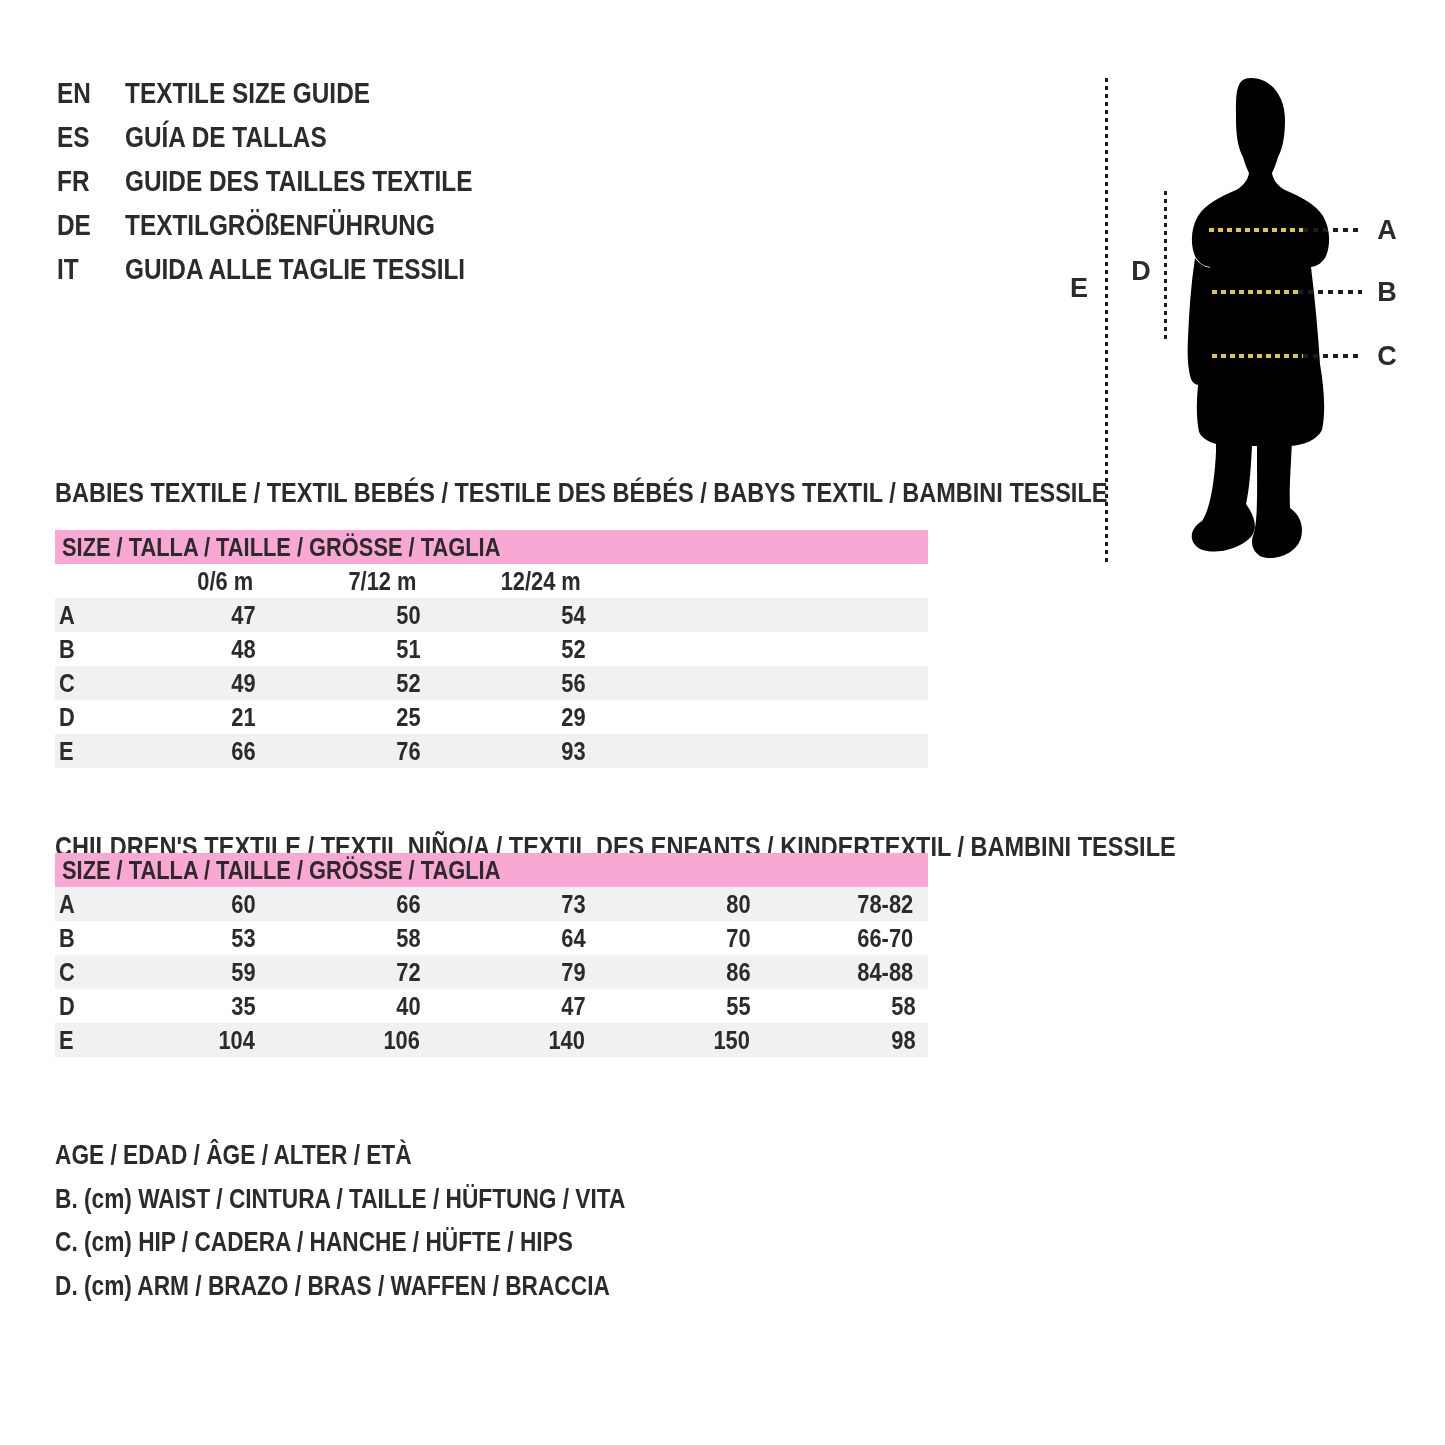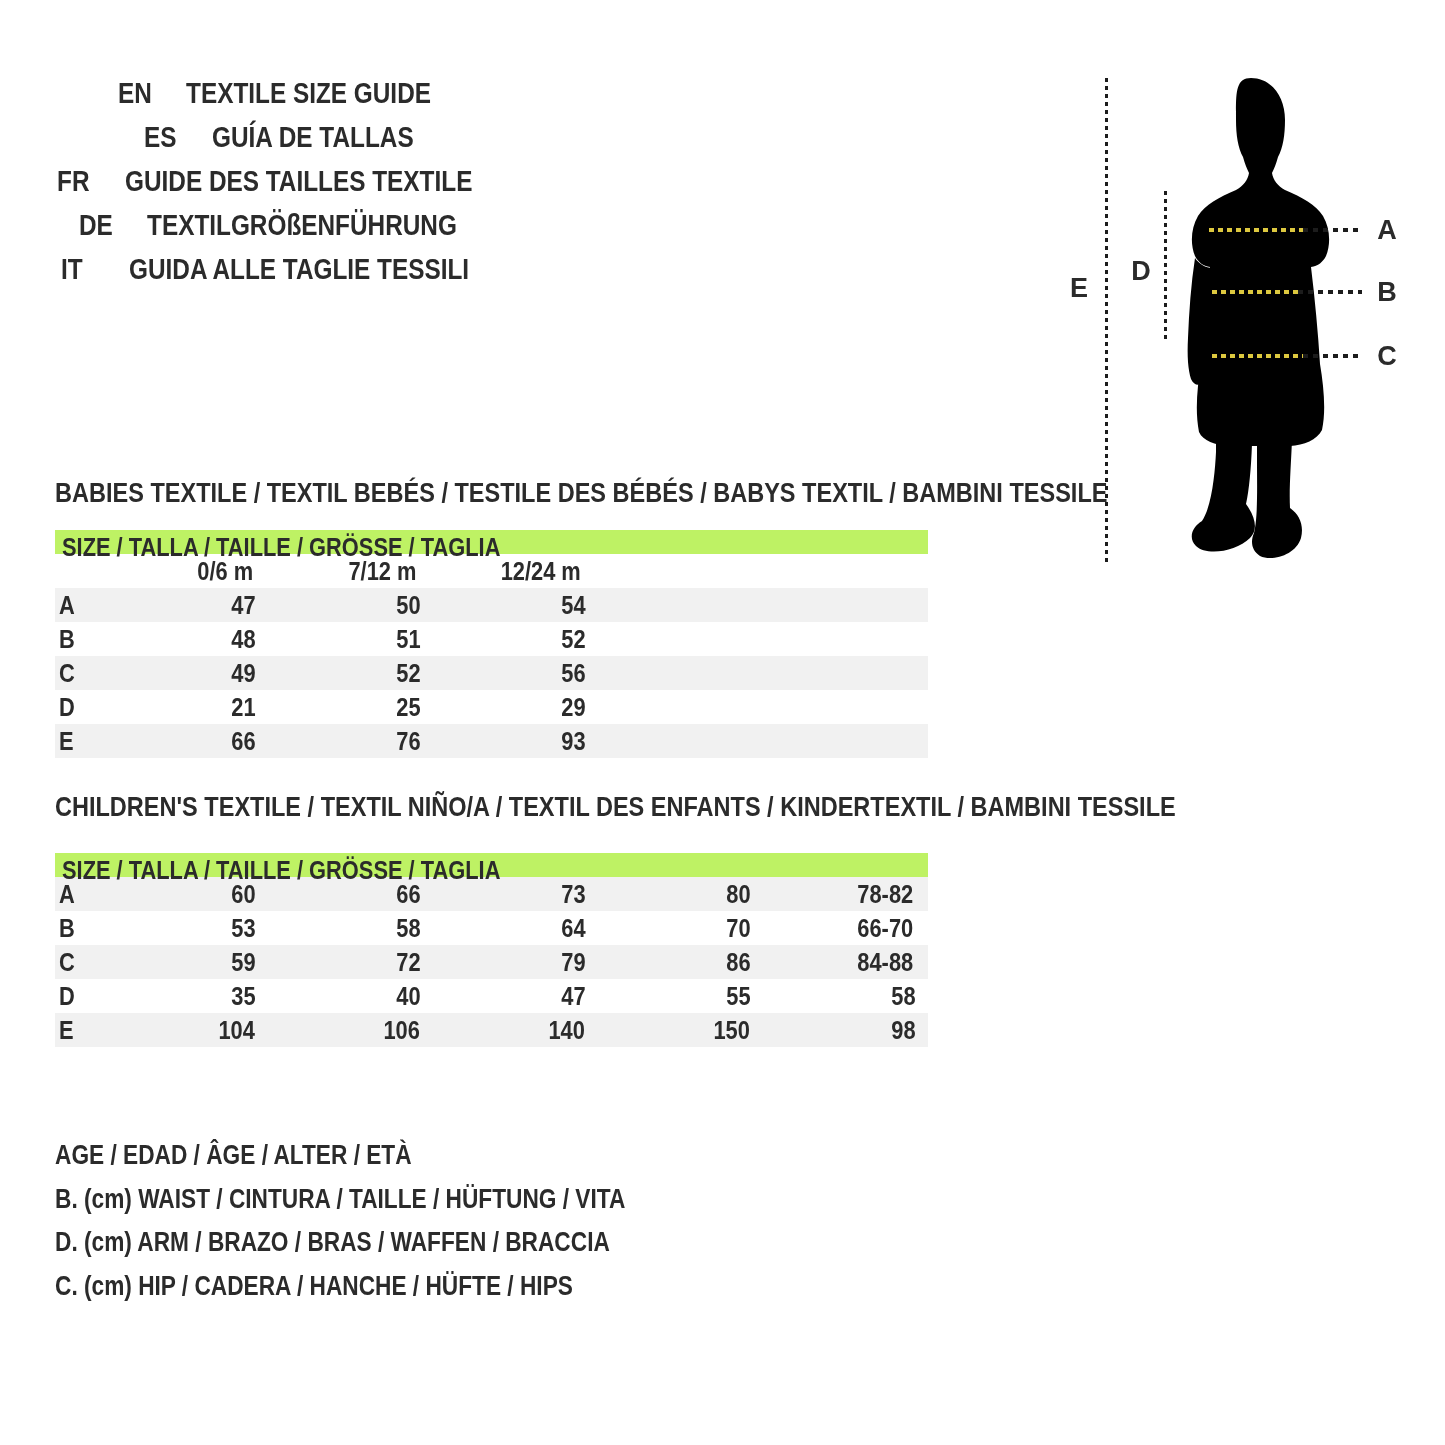--- a/index.html
+++ b/index.html
@@ -11,36 +11,36 @@
     font-weight:700;
     color:#2b2b2b;
     overflow:hidden;
   }
   .cond{display:inline-block;transform:scaleX(0.84);transform-origin:left center;white-space:nowrap;}
   .cond-c{display:inline-block;transform:scaleX(0.84);transform-origin:center center;white-space:nowrap;}
   .abs{position:absolute;}
 
   
   #langs{left:57px;top:71px;font-size:29px;}
-  .lang-row{display:flex;height:44px;align-items:center;justify-content:center;}
+  .lang-row{display:flex;height:44px;align-items:center;}
   .lang-code{width:68px;}
 
   
   .dotv{width:3px;background:repeating-linear-gradient(180deg,#1c1c1c 0 4px,transparent 4px 8px);}
   #line-e-v{left:1105px;top:78px;height:484px;}
   #line-d-v{left:1164px;top:191px;height:152px;}
   .dash-y{height:4px;background:repeating-linear-gradient(90deg,#ddc83f 0 5px,transparent 5px 9px);z-index:3;}
   .dash-k{height:4px;background:repeating-linear-gradient(90deg,#1c1c1c 0 5px,transparent 5px 10px);z-index:3;}
   .marker{font-size:27px;width:34px;text-align:center;line-height:30px;}
   #sil{left:1172px;top:72px;z-index:1;}
 
   
   .section-title{left:55px;font-size:28px;height:32px;line-height:32px;}
   .sizetable{left:55px;width:873px;font-size:26px;}
-  .size-bar{height:24px;line-height:34px;background:#bef264;padding-left:7px;box-sizing:border-box;}
+  .size-bar{height:34px;line-height:34px;background:#f9a8d4;padding-left:7px;box-sizing:border-box;}
   .trow{display:flex;height:34px;line-height:34px;}
   .trow.alt{background:#f1f1f1;}
   .cell{box-sizing:border-box;}
   .cell.lbl{width:38px;padding-left:4px;text-align:left;}
   .cell.val{width:165px;text-align:right;}
   .cell.fill{flex:1;}
 
   
   #legend{left:55px;top:1134px;font-size:27px;line-height:43.5px;}
   #legend .legend-line{height:43.5px;}
@@ -141,21 +141,21 @@
     </div>
     <div class="trow alt">
       <div class="cell lbl"><span class="cond">E</span></div>
       <div class="cell val"><span class="cond-c">66</span></div>
       <div class="cell val"><span class="cond-c">76</span></div>
       <div class="cell val"><span class="cond-c">93</span></div>
       <div class="cell fill"></div>
     </div>
   </div>
 
-  <div class="abs section-title" style="top:791px;">
+  <div class="abs section-title" style="top:831px;">
     <span class="cond">CHILDREN'S TEXTILE / TEXTIL NIÑO/A / TEXTIL DES ENFANTS / KINDERTEXTIL / BAMBINI TESSILE</span>
   </div>
 
   <div class="abs sizetable" style="top:853px;">
     <div class="size-bar">
       <span class="cond">SIZE / TALLA / TAILLE / GRÖSSE / TAGLIA</span>
     </div>
     <div class="trow alt">
       <div class="cell lbl"><span class="cond">A</span></div>
       <div class="cell val"><span class="cond-c">60</span></div>
@@ -199,17 +199,17 @@
       <div class="cell val"><span class="cond-c">140</span></div>
       <div class="cell val"><span class="cond-c">150</span></div>
       <div class="cell val"><span class="cond-c">98</span></div>
       <div class="cell fill"></div>
     </div>
   </div>
 
   <div id="legend" class="abs">
     <div class="legend-line"><span class="cond">AGE / EDAD / ÂGE / ALTER / ETÀ</span></div>
     <div class="legend-line"><span class="cond">B. (cm) WAIST / CINTURA / TAILLE / HÜFTUNG / VITA</span></div>
+    <div class="legend-line"><span class="cond">C. (cm) HIP / CADERA / HANCHE / HÜFTE / HIPS</span></div>
     <div class="legend-line"><span class="cond">D. (cm) ARM / BRAZO / BRAS / WAFFEN / BRACCIA</span></div>
-    <div class="legend-line"><span class="cond">C. (cm) HIP / CADERA / HANCHE / HÜFTE / HIPS</span></div>
   </div>
 
 </div>
 
 </body></html>

